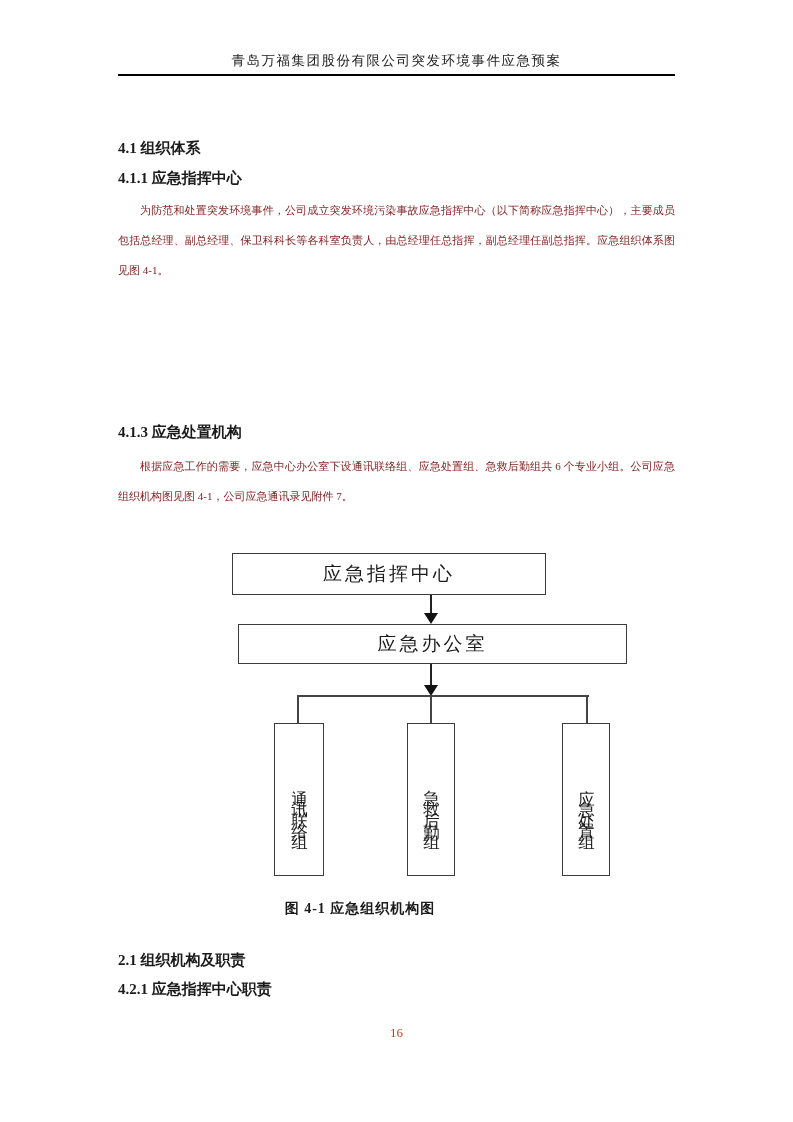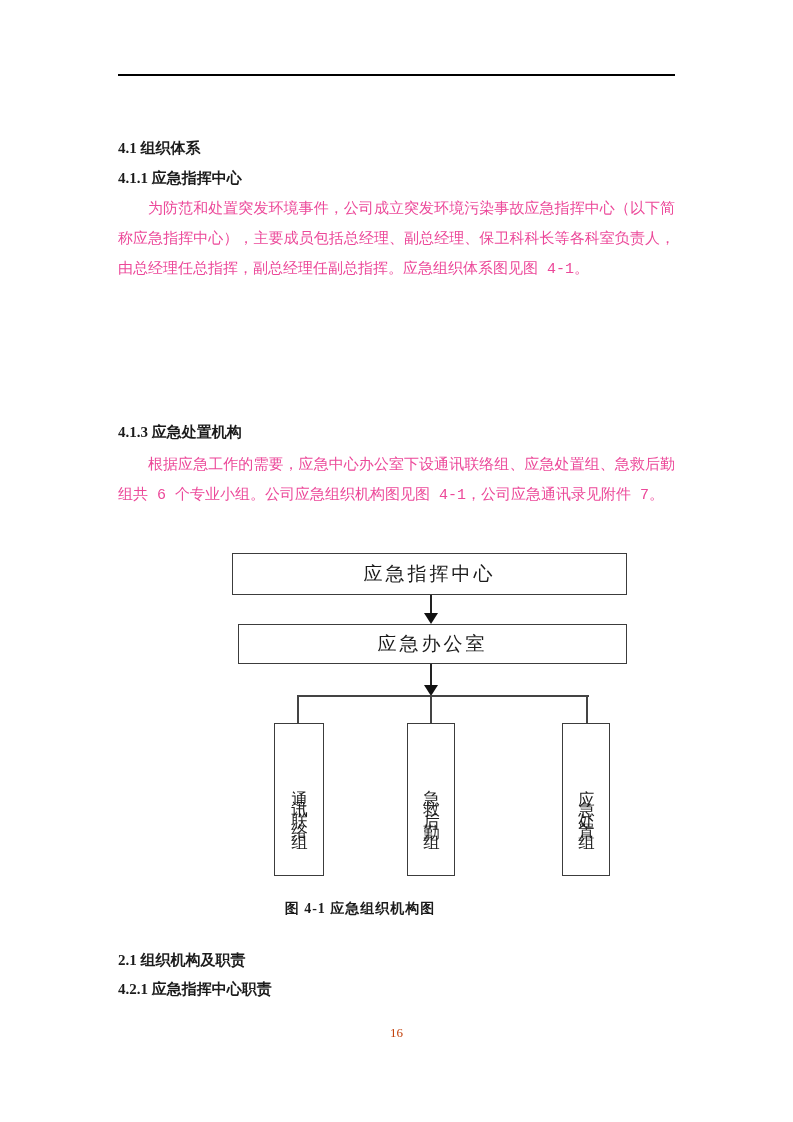--- a/index.html
+++ b/index.html
@@ -40,38 +40,37 @@
   .h2-41  { top: 137px; }
   .h3-411 { top: 167px; }
   .h3-412 { top: 295px; }
   .h3-413 { top: 421px; }
   .h2-42  { top: 949px; }
   .h3-421 { top: 978px; }
 
   
   .para {
     left: 118px; width: 557px;
-    font-size: 15px; line-height: 30px;
+    font-size: 11px; line-height: 30px;
     text-align: justify;
     text-indent: 2em;
-    color: #ec4899;
-    font-family: Liberation Mono, monospace;
+    color: #7f1d1d;
   }
   .p411 { top: 195px; }
   .p412 { top: 326px; }
   .p413 { top: 451px; }
 
   
   .chart-box {
     border: 1.5px solid #3c3c3c;
     background: #fff;
     display: flex; align-items: center; justify-content: center;
     box-sizing: border-box;
   }
-  .box-top { left: 232px; top: 553px; width: 395px; height: 42px;
+  .box-top { left: 232px; top: 553px; width: 314px; height: 42px;
              font-size: 19px; letter-spacing: 3px; }
   .box-mid { left: 238px; top: 624px; width: 389px; height: 40px;
              font-size: 19px; letter-spacing: 3px; }
   .vline { width: 2px; background: #222; }
   .hline { height: 2px; background: #444; }
   .arrow-line-1 { left: 430px; top: 595px; height: 20px; }
   .arrow-head   { width: 0; height: 0;
                   border-left: 7px solid transparent;
                   border-right: 7px solid transparent;
                   border-top: 11px solid #111; }
@@ -105,20 +104,21 @@
     top: 1025px; left: 118px; width: 557px;
     text-align: center;
     font-size: 13px; color: #c2410c;
   }
 </style>
 </head>
 <body>
 
 <div class="page">
 
+  <div class="abs header-text">青岛万福集团股份有限公司突发环境事件应急预案</div>
   <div class="abs header-rule"></div>
 
 
   <div class="abs hsub h2-41">4.1 组织体系</div>
   <div class="abs hsub h3-411">4.1.1 应急指挥中心</div>
   <div class="abs para p411">为防范和处置突发环境事件，公司成立突发环境污染事故应急指挥中心（以下简称应急指挥中心），主要成员包括总经理、副总经理、保卫科科长等各科室负责人，由总经理任总指挥，副总经理任副总指挥。应急组织体系图见图 4-1。</div>
 
 
   <div class="abs hsub h3-413">4.1.3 应急处置机构</div>
   <div class="abs para p413">根据应急工作的需要，应急中心办公室下设通讯联络组、应急处置组、急救后勤组共 6 个专业小组。公司应急组织机构图见图 4-1，公司应急通讯录见附件 7。</div>

